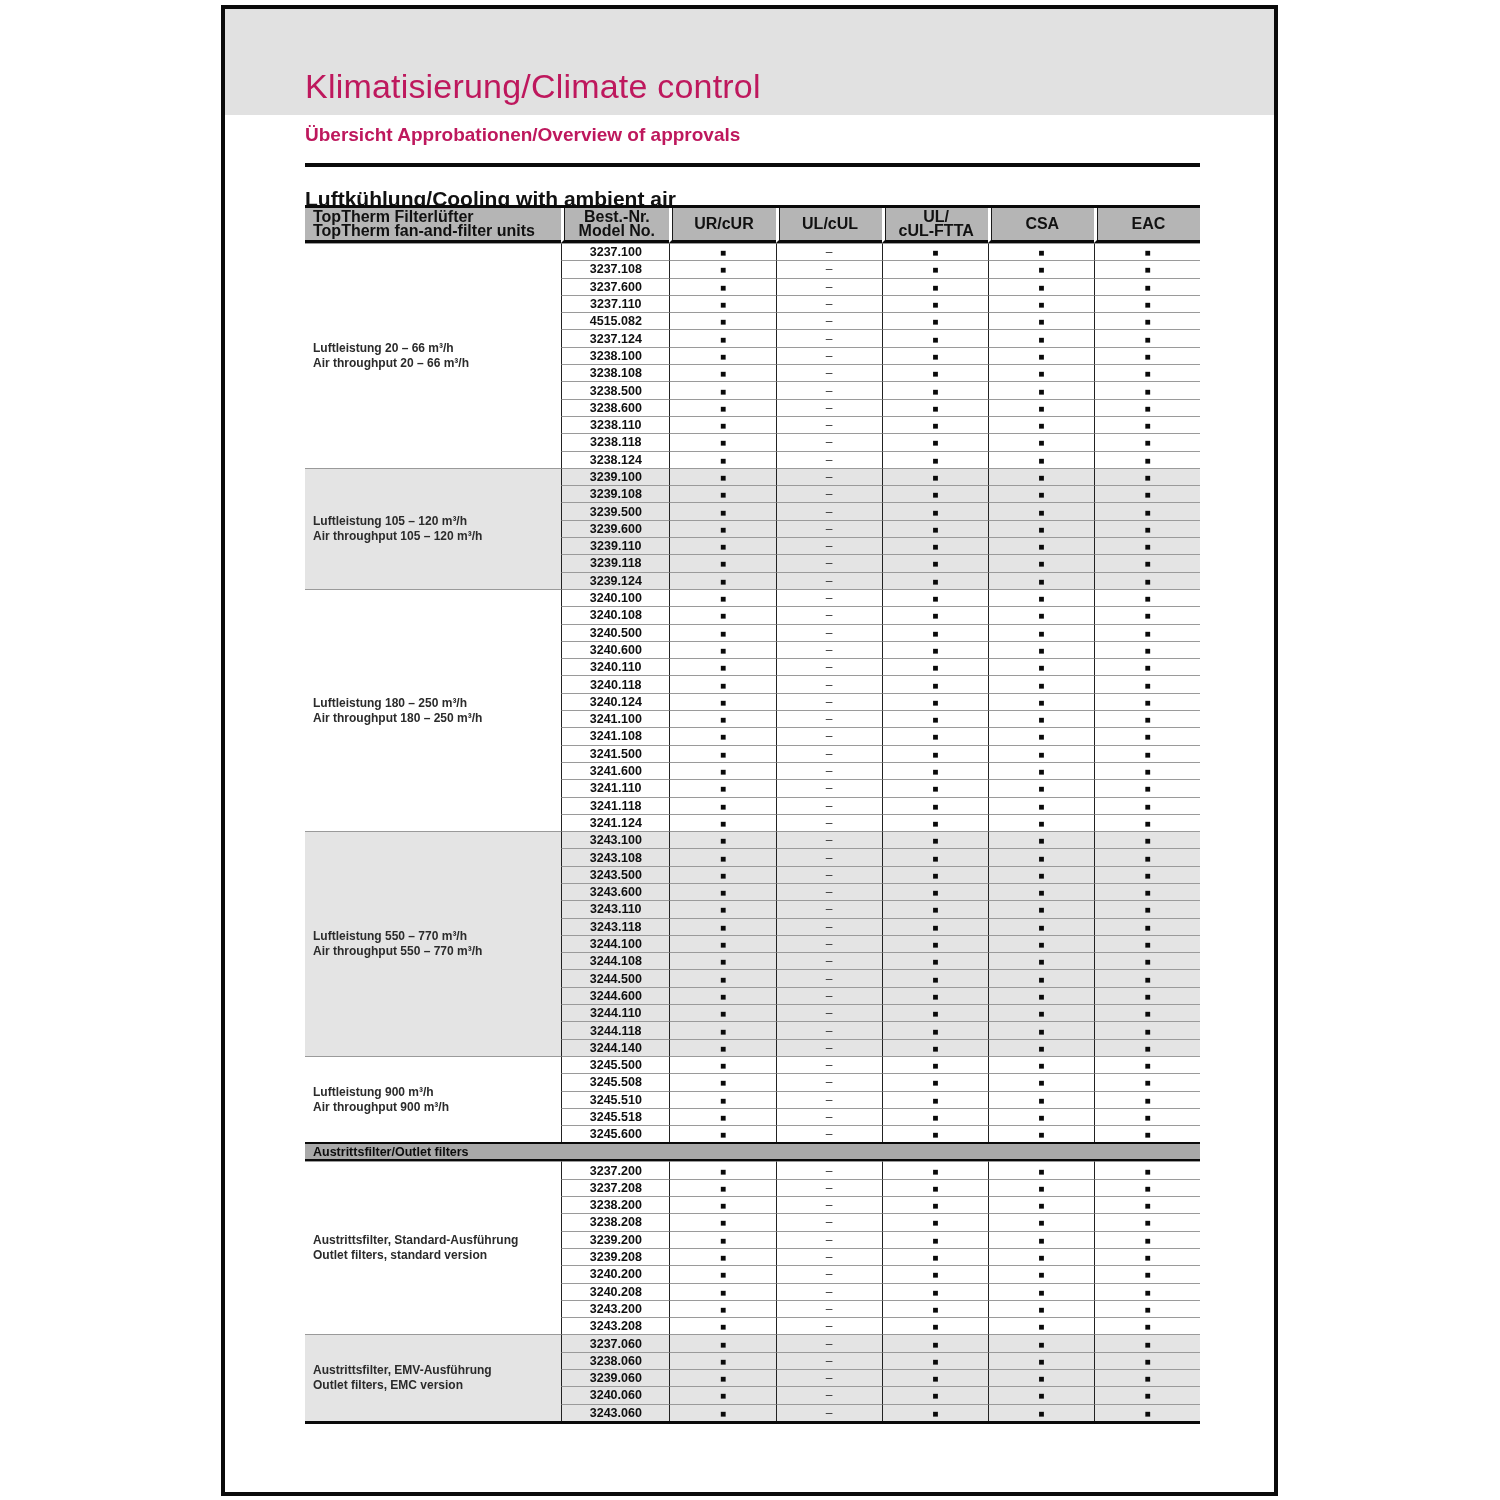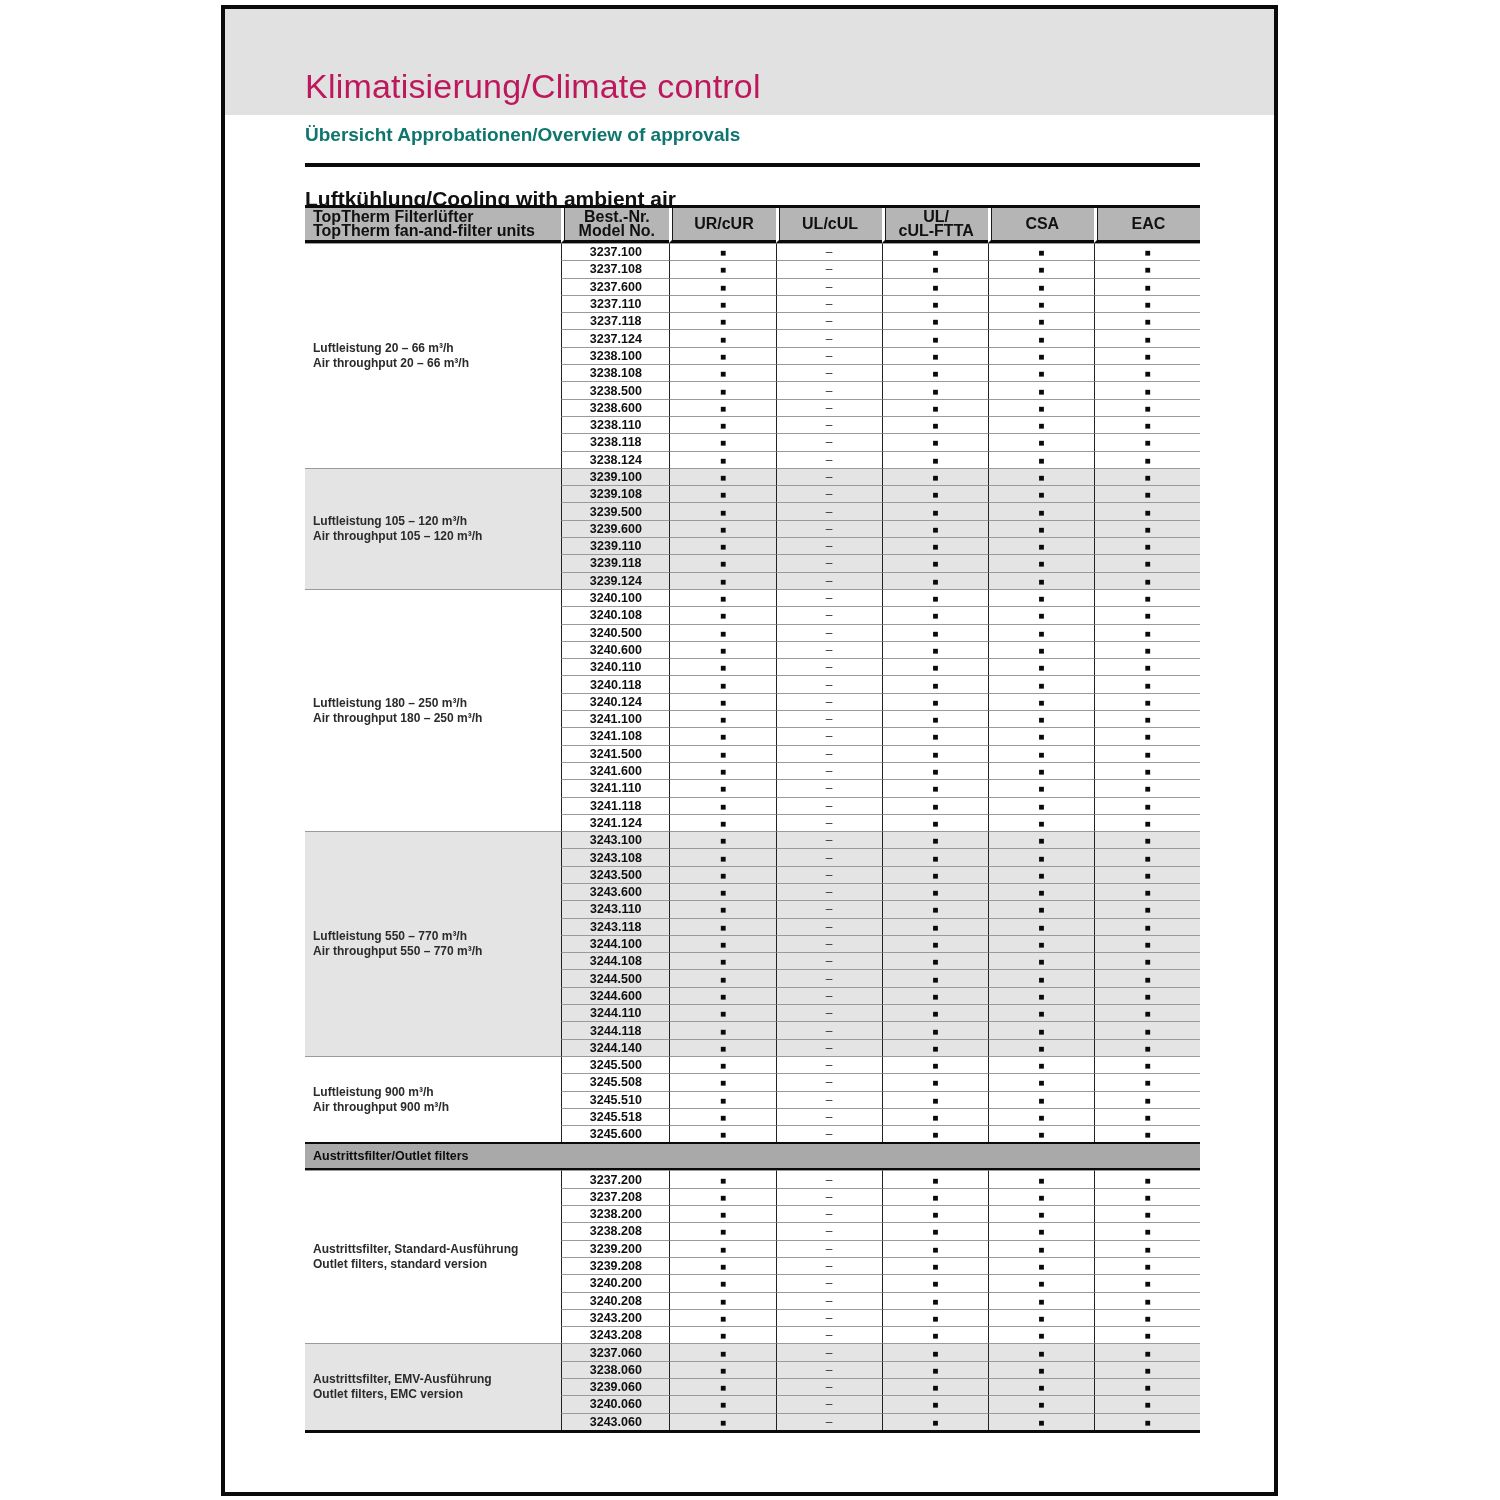--- a/index.html
+++ b/index.html
@@ -7,21 +7,21 @@
     font-family: "Liberation Sans", "DejaVu Sans", sans-serif; }
   .canvas { position: relative; width: 1500px; height: 1500px; background: #fff; overflow: hidden; }
 
   .page { position: absolute; left: 221px; top: 5px; width: 1057px; height: 1491px;
     border: 4px solid #0a0a0a; background: #fff; }
 
   .band { position: absolute; left: 0; top: 0; width: 100%; height: 106px; background: #e1e1e1; }
   .big-title { position: absolute; left: 80px; top: 58px; font-size: 34px; line-height: 38px;
     font-weight: 400; color: #be185d; letter-spacing: 0.2px; }
 
-  .subtitle { position: absolute; left: 80px; top: 115px; font-size: 19px; font-weight: 700; color: #0f766e; }
+  .subtitle { position: absolute; left: 80px; top: 115px; font-size: 19px; font-weight: 700; color: #be185d; }
   .rule { position: absolute; left: 80px; top: 154px; width: 895px; height: 4px; background: #0a0a0a; }
   .section-title { position: absolute; left: 80px; top: 167px; font-size: 21px; font-weight: 700; color: #111; margin-top: 11px; }
 
   table.approvals { position: absolute; left: 80px; top: 196px; width: 895px;
     border-collapse: separate; border-spacing: 0; table-layout: fixed;
     border-top: 3px solid #0a0a0a; border-bottom: 3px solid #0a0a0a; }
   col.c-desc  { width: 256px; }
   col.c-model { width: 108px; }
   col.c-appr  { width: 106px; }
 
@@ -39,21 +39,21 @@
   td.desc { text-align: left; padding-left: 8px; font-size: 12px; font-weight: 700;
     color: #2b2b2b; line-height: 15px; }
   td.model { text-align: center; font-weight: 700; color: #0f0f0f;
     border-left: 1px solid #222; }
   td.val { text-align: center; border-left: 1px solid #222; color: #111; }
   tr.shaded td { background: #e4e4e4; }
   span.sq { font-size: 10px; color: #0a0a0a; }
   span.nd { font-size: 12px; color: #333; }
 
   tr.divider td { background: #a9a9a9; border-top: 2px solid #0a0a0a; border-bottom: 2px solid #0a0a0a;
-    height: 28px; font-size: 12.5px; font-weight: 700; color: #0c0c0c; text-align: left; padding-left: 8px; }
+    height: 19px; font-size: 12.5px; font-weight: 700; color: #0c0c0c; text-align: left; padding-left: 8px; }
 
   .footer { position: absolute; left: 80px; top: 1434px; width: 895px;
     display: flex; justify-content: space-between; font-size: 12.5px; color: #2e2e2e; }
 </style>
 </head>
 <body>
 
 <div class="canvas">
   <div class="page">
 
@@ -133,21 +133,21 @@
           </tr>
           <tr class="">
             <td class="model">3237.110</td>
             <td class="val"><span class="sq">■</span></td>
             <td class="val"><span class="nd">–</span></td>
             <td class="val"><span class="sq">■</span></td>
             <td class="val"><span class="sq">■</span></td>
             <td class="val"><span class="sq">■</span></td>
           </tr>
           <tr class="">
-            <td class="model">3237.118</td>
+            <td class="model">4515.082</td>
             <td class="val"><span class="sq">■</span></td>
             <td class="val"><span class="nd">–</span></td>
             <td class="val"><span class="sq">■</span></td>
             <td class="val"><span class="sq">■</span></td>
             <td class="val"><span class="sq">■</span></td>
           </tr>
           <tr class="">
             <td class="model">3237.124</td>
             <td class="val"><span class="sq">■</span></td>
             <td class="val"><span class="nd">–</span></td>

